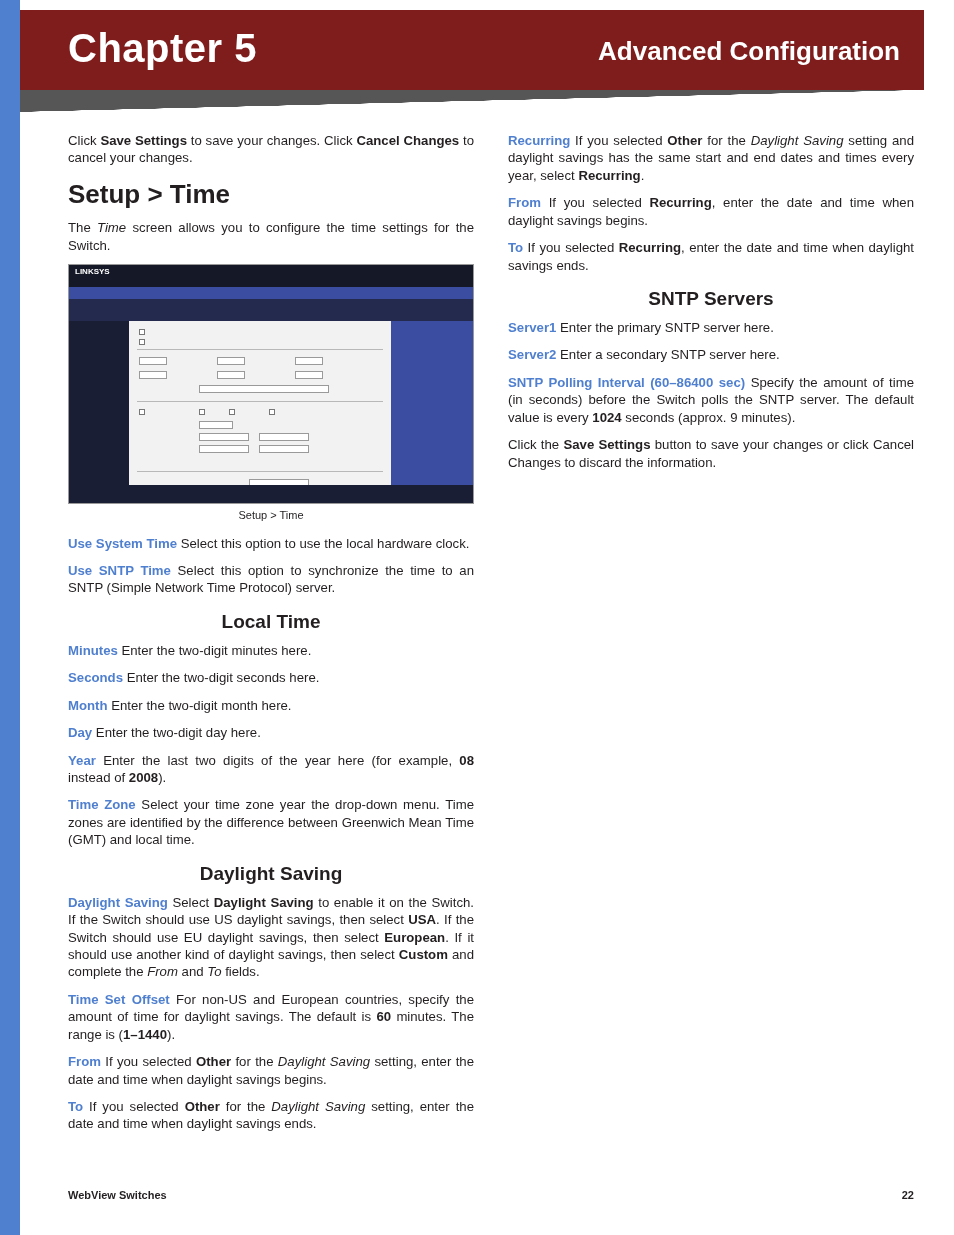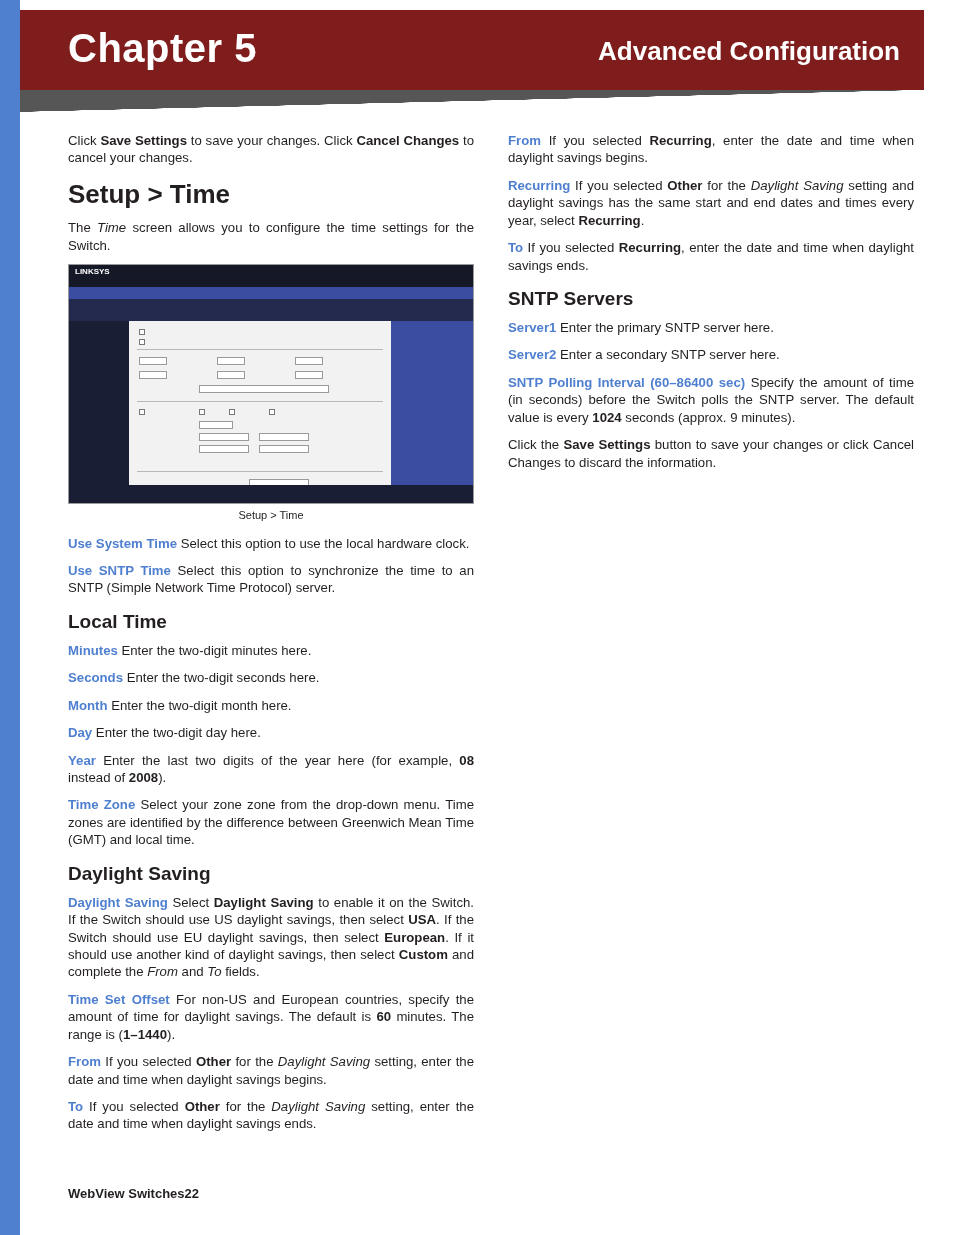--- a/index.html
+++ b/index.html
@@ -6,39 +6,39 @@
   html, body { width: 954px; height: 1235px; background: #fff; font-family: "Myriad Pro", "Segoe UI", Arial, sans-serif; color: #231f20; }
   .page { position: relative; width: 954px; height: 1235px; }
   .bluebar { position: absolute; left: 0; top: 0; width: 20px; height: 1235px; background: #4f7fcf; }
   .header { position: absolute; left: 20px; top: 10px; right: 30px; height: 80px; background: #7f1d1d; }
   .header::after { content: ""; position: absolute; left: 0; bottom: -22px; width: 100%; height: 22px; background: linear-gradient(to bottom right, #565657 49.5%, #fff 50%); }
   .chapter { position: absolute; left: 48px; top: 16px; font-size: 40px; font-weight: 700; color: #fff; font-family: "Myriad Pro Condensed", "Arial Narrow", Arial, sans-serif; letter-spacing: 0.5px; }
   .section { position: absolute; right: 24px; top: 26px; font-size: 26px; font-weight: 700; color: #fff; font-family: "Myriad Pro Condensed", "Arial Narrow", Arial, sans-serif; }
   .content { position: absolute; left: 68px; top: 132px; right: 40px; bottom: 70px; column-count: 2; column-gap: 34px; column-fill: auto; font-size: 13.2px; line-height: 1.32; }
   .content p { margin: 0 0 10px 0; text-align: justify; }
   h1.t { font-family: "Myriad Pro Condensed", "Arial Narrow", Arial, sans-serif; font-weight: 700; font-size: 26px; margin: 6px 0 8px 0; color: #231f20; }
-  h2.t { font-family: "Myriad Pro Condensed", "Arial Narrow", Arial, sans-serif; font-weight: 700; font-size: 19px; margin: 12px 0 8px 0; color: #231f20; }
+  h2.t { font-family: "Myriad Pro Condensed", "Arial Narrow", Arial, sans-serif; font-weight: 700; font-size: 19px; margin: 12px 0 8px 0; color: #231f20; text-align: center; }
   .blue { color: #4f7fcf; font-weight: 700; }
   .b { font-weight: 700; }
   .i { font-style: italic; }
   .figwrap { break-inside: avoid-column; margin: 8px 0 4px 0; }
   .fig { width: 100%; height: 240px; background: #ef4444; border: 1px solid #999; position: relative; overflow: hidden; font-size: 5px; color: #ddd; }
   .fig .topstrip { position:absolute; left:0; top:0; right:0; height:22px; background:#151826; color:#fff; padding:2px 6px; font-size:8px; font-weight:bold;}
   .fig .bluerow { position:absolute; left:0; top:22px; right:0; height:12px; background:#3b4da0;}
   .fig .bluerow2 { position:absolute; left:0; top:34px; right:0; height:22px; background:#232a4e;}
   .fig .leftnav { position:absolute; left:0; top:56px; width:60px; bottom:18px; background:#1a1e34;}
   .fig .body { position:absolute; left:60px; top:56px; right:0; bottom:18px; background:#f2f2f2;}
   .fig .help { position:absolute; right:0; top:0; width:82px; bottom:0; background:#3b4da0;}
   .fig .bot { position:absolute; left:0; bottom:0; right:0; height:18px; background:#1a1e34;}
   .fig .row { position:absolute; left:8px; right:90px; height:1px; background:#b8b8b8;}
   .fig .inp { position:absolute; height:8px; background:#fff; border:1px solid #9a9a9a;}
   .fig .sel { position:absolute; height:8px; background:#fff; border:1px solid #9a9a9a;}
   .fig .rad { position:absolute; width:6px; height:6px; border:1px solid #777; background:#fff;}
   .cap { text-align: center; font-size: 11px; margin: 4px 0 12px 0; }
-  .footer { position: absolute; left: 68px; right: 40px; bottom: 34px; display:flex; font-size: 13px; }
+  .footer { position: absolute; left: 68px; right: 40px; bottom: 34px; display:flex; justify-content: space-between; font-size: 11px; }
   .footer .prod { font-weight:700; }
   .footer .pg { font-weight:700; }
 </style>
 </head>
 <body>
 
 <div class="page">
   <div class="bluebar"></div>
   <div class="header">
     <div class="chapter">Chapter 5</div>
@@ -96,34 +96,34 @@
 
     <p><span class="blue">Use System Time</span><span>  Select this option to use the local hardware clock.</span></p>
     <p><span class="blue">Use SNTP Time</span><span>  Select this option to synchronize the time to an SNTP (Simple Network Time Protocol) server.</span></p>
 
     <h2 class="t">Local Time</h2>
     <p><span class="blue">Minutes</span><span>  Enter the two-digit minutes here.</span></p>
     <p><span class="blue">Seconds</span><span>  Enter the two-digit seconds here.</span></p>
     <p><span class="blue">Month</span><span>  Enter the two-digit month here.</span></p>
     <p><span class="blue">Day</span><span>  Enter the two-digit day here.</span></p>
     <p><span class="blue">Year</span><span>  Enter the last two digits of the year here (for example, </span><span class="b">08</span><span> instead of </span><span class="b">2008</span><span>).</span></p>
-    <p><span class="blue">Time Zone</span><span>  Select your zone zone from the drop-down menu. Time zones are identified by the difference between Greenwich Mean Time (GMT) and local time.</span></p>
+    <p><span class="blue">Time Zone</span><span>  Select your time zone year the drop-down menu. Time zones are identified by the difference between Greenwich Mean Time (GMT) and local time.</span></p>
 
     <h2 class="t">Daylight Saving</h2>
     <p><span class="blue">Daylight Saving</span><span>  Select </span><span class="b">Daylight Saving</span><span> to enable it on the Switch. If the Switch should use US daylight savings, then select </span><span class="b">USA</span><span>. If the Switch should use EU daylight savings, then select </span><span class="b">European</span><span>. If it should use another kind of daylight savings, then select </span><span class="b">Custom</span><span> and complete the </span><span class="i">From</span><span> and </span><span class="i">To</span><span> fields.</span></p>
 
     <p><span class="blue">Time Set Offset</span><span>  For non-US and European countries, specify the amount of time for daylight savings. The default is </span><span class="b">60</span><span> minutes. The range is (</span><span class="b">1–1440</span><span>).</span></p>
 
     <p><span class="blue">From</span><span>  If you selected </span><span class="b">Other</span><span> for the </span><span class="i">Daylight Saving</span><span> setting, enter the date and time when daylight savings begins.</span></p>
 
     <p><span class="blue">To</span><span>  If you selected </span><span class="b">Other</span><span> for the </span><span class="i">Daylight Saving</span><span> setting, enter the date and time when daylight savings ends.</span></p>
 
+    <p><span class="blue">Recurring</span><span>  If you selected </span><span class="b">Other</span><span> for the </span><span class="i">Daylight Saving</span><span> setting and daylight savings has the same start and end dates and times every year, select </span><span class="b">Recurring</span><span>.</span></p>
+
     <p><span class="blue">From</span><span>  If you selected </span><span class="b">Recurring</span><span>, enter the date and time when daylight savings begins.</span></p>
-
-    <p><span class="blue">Recurring</span><span>  If you selected </span><span class="b">Other</span><span> for the </span><span class="i">Daylight Saving</span><span> setting and daylight savings has the same start and end dates and times every year, select </span><span class="b">Recurring</span><span>.</span></p>
 
     <p><span class="blue">To</span><span>  If you selected </span><span class="b">Recurring</span><span>, enter the date and time when daylight savings ends.</span></p>
 
     <h2 class="t">SNTP Servers</h2>
     <p><span class="blue">Server1</span><span>  Enter the primary SNTP server here.</span></p>
     <p><span class="blue">Server2</span><span>  Enter a secondary SNTP server here.</span></p>
     <p><span class="blue">SNTP Polling Interval (60–86400 sec)</span><span> Specify the amount of time (in seconds) before the Switch polls the SNTP server. The default value is every </span><span class="b">1024</span><span> seconds (approx. 9 minutes).</span></p>
     <p><span>Click the </span><span class="b">Save Settings</span><span> button to save your changes or click Cancel Changes to discard the information.</span></p>
 
   </div>

